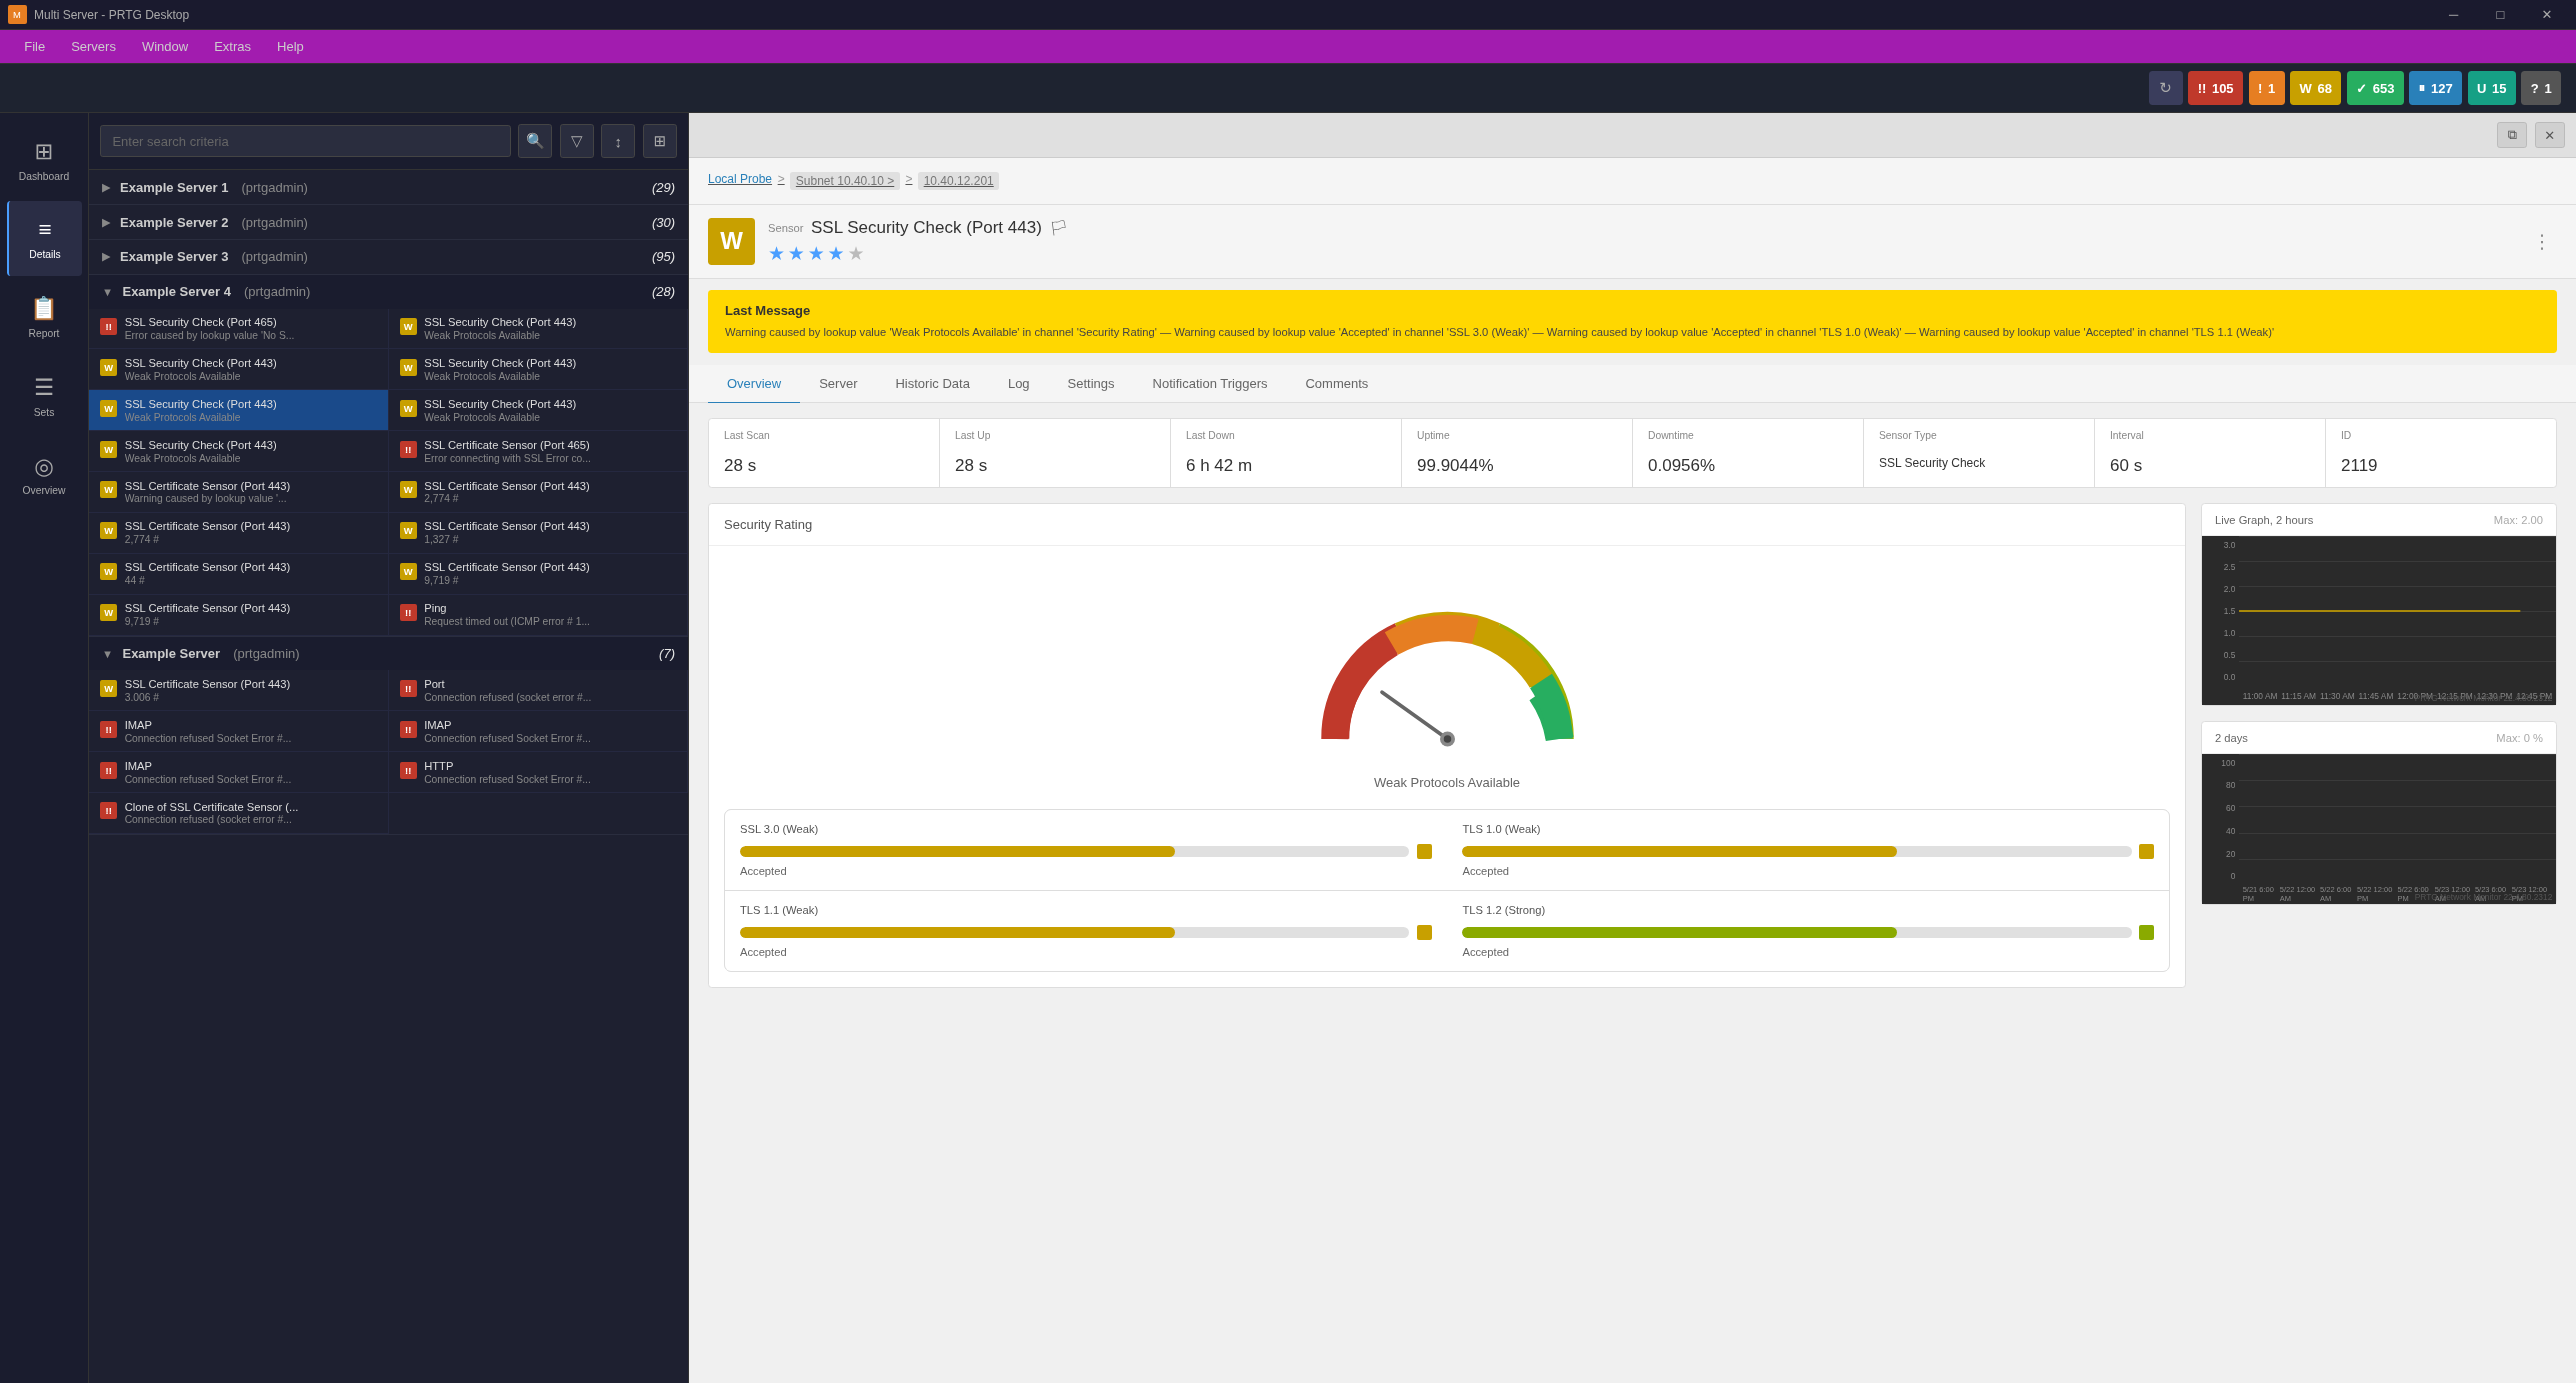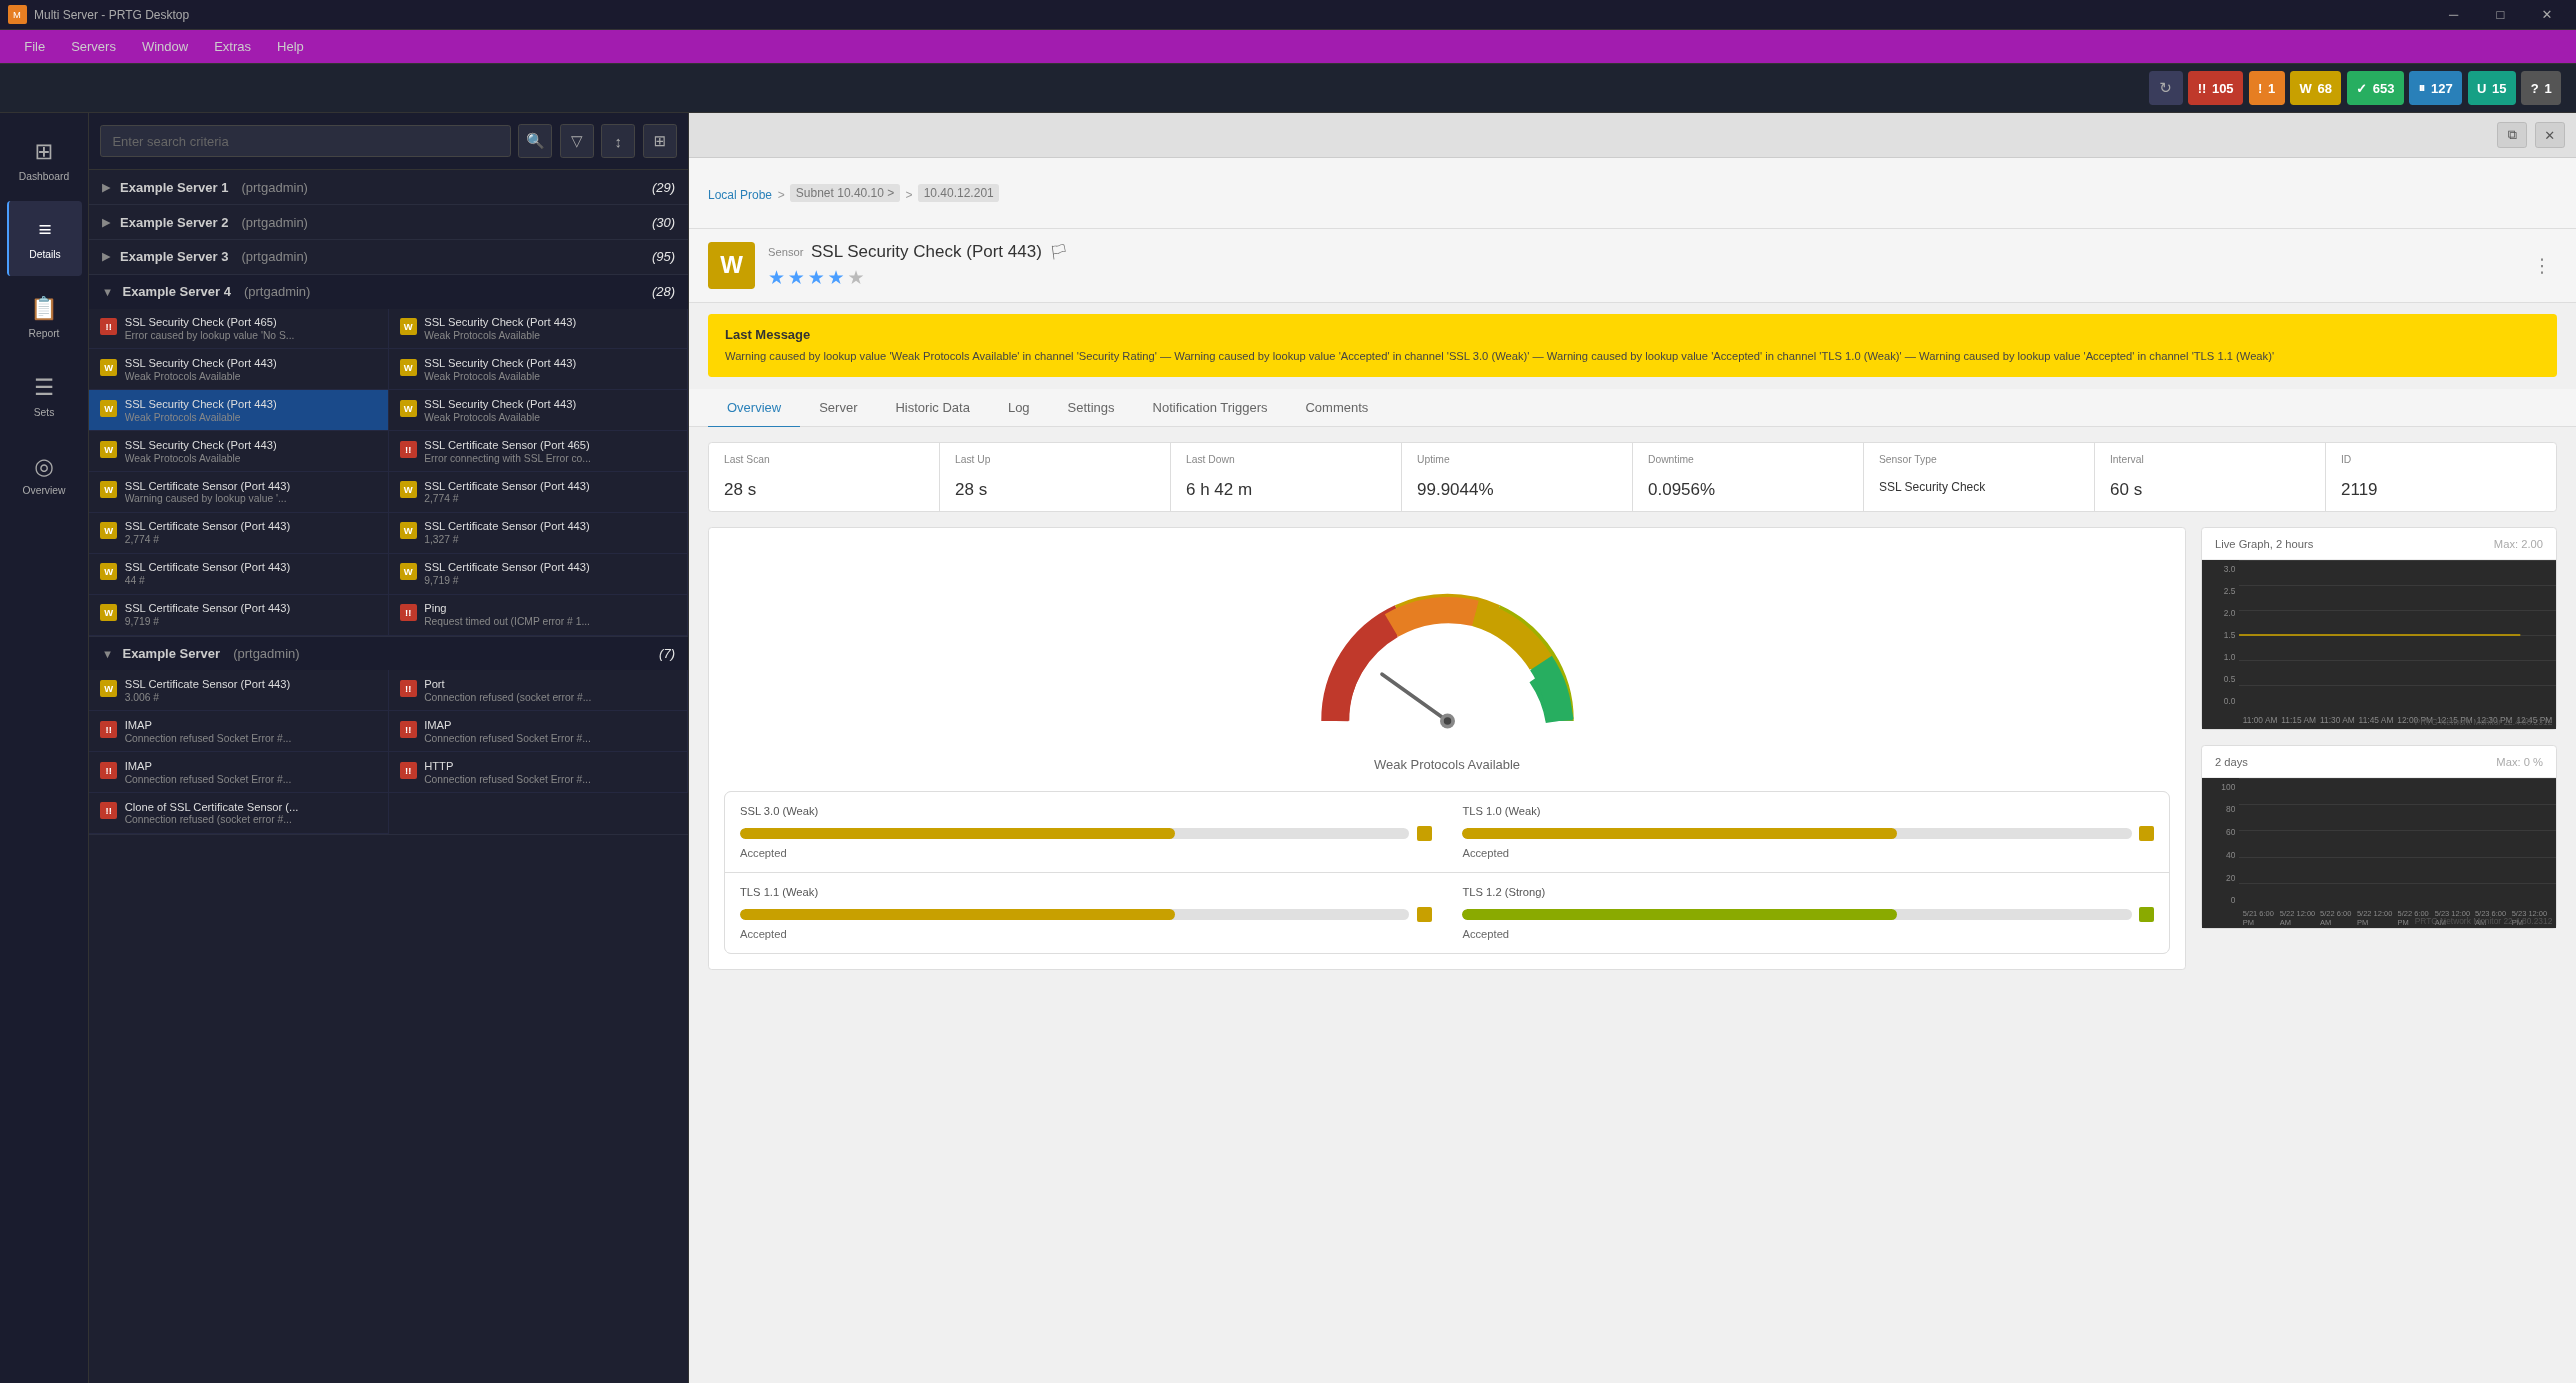--- a/index.html
+++ b/index.html
@@ -63,21 +63,21 @@
     .sensor-info { flex: 1; min-width: 0; }
     .sensor-name { font-size: 11.2px; color: #ddd; white-space: nowrap; overflow: hidden; text-overflow: ellipsis; }
     .sensor-desc { font-size: 10.3px; color: #888; white-space: nowrap; overflow: hidden; text-overflow: ellipsis; margin-top: 1.9px; }
 
     
     .detail-panel { flex: 1; background: #f0f0f0; display: flex; flex-direction: column; overflow: hidden; }
     .detail-header-bar { background: #e0e0e0; height: 45px; display: flex; align-items: center; padding: 0 11.2px; border-bottom: 0.9px solid #ccc; justify-content: flex-end; gap: 7.5px; }
     .detail-header-btn { width: 30px; height: 26px; background: #d0d0d0; border: 0.9px solid #bbb; border-radius: 2.8px; display: flex; align-items: center; justify-content: center; cursor: pointer; font-size: 13px; color: #555; }
 
     
-    .breadcrumb { padding: 26px 19px; font-size: 12px; color: #555; background: #f5f5f5; border-bottom: 0.9px solid #ddd; display: flex; align-items: flex-end; gap: 5.6px; }
+    .breadcrumb { padding: 14px 19px; font-size: 12px; color: #555; background: #f5f5f5; border-bottom: 0.9px solid #ddd; display: flex; align-items: flex-start; gap: 5.6px; text-decoration: underline; }
     .breadcrumb-link { color: #2980b9; cursor: pointer; }
     .breadcrumb-sep { color: #999; }
     .breadcrumb-current { color: #777; background: #e0e0e0; padding: 1.9px 5.6px; border-radius: 2.8px; }
 
     
     .sensor-header { padding: 13px 19px; background: #f5f5f5; border-bottom: 0.9px solid #ddd; display: flex; align-items: center; gap: 13px; }
     .sensor-w-badge { width: 47px; height: 47px; background: #c8a000; border-radius: 3.7px; display: flex; align-items: center; justify-content: center; font-size: 24px; font-weight: bold; color: white; }
     .sensor-title-area { flex: 1; }
     .sensor-type-label { font-size: 11.2px; color: #888; }
     .sensor-stars { display: flex; gap: 2.8px; color: #4a9eff; font-size: 19px; margin-top: 3.7px; }
@@ -543,20 +543,21 @@
         <div class="stat-item">
           <div class="stat-label">ID</div>
           <div class="stat-value">2119</div>
         </div>
       </div>
 
       <div class="two-col">
         <div class="col-left">
 
           <div class="card">
+            <div class="card-title">Security Rating</div>
             <div class="card-body">
 
               <div class="gauge-container">
                 <svg class="gauge-svg" viewBox="0 0 340 200">
 
                   <path d="M 50 170 A 120 120 0 0 1 120 60" stroke="#c0392b" stroke-width="30" fill="none" stroke-linecap="butt"></path>
 
                   <path d="M 120 60 A 120 120 0 0 1 220 60" stroke="#c8a000" stroke-width="30" fill="none" stroke-linecap="butt"></path>
 
                   <path d="M 220 60 A 120 120 0 0 1 290 170" stroke="#a0b000" stroke-width="30" fill="none" stroke-linecap="butt"></path>

